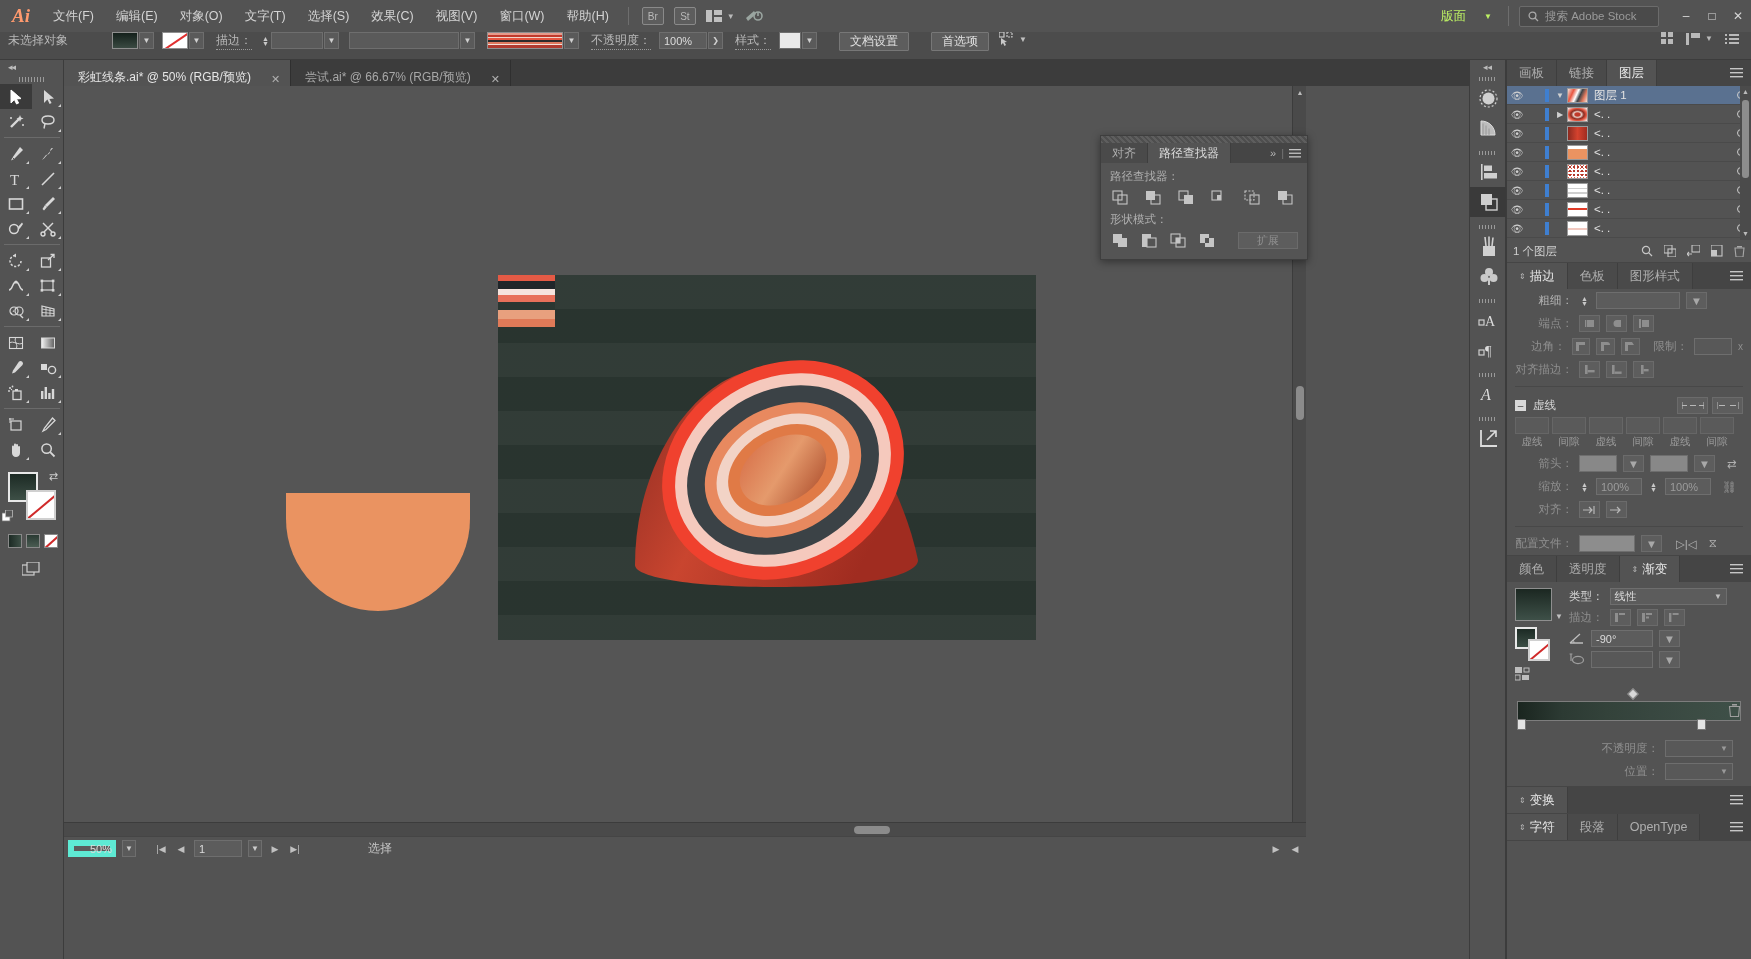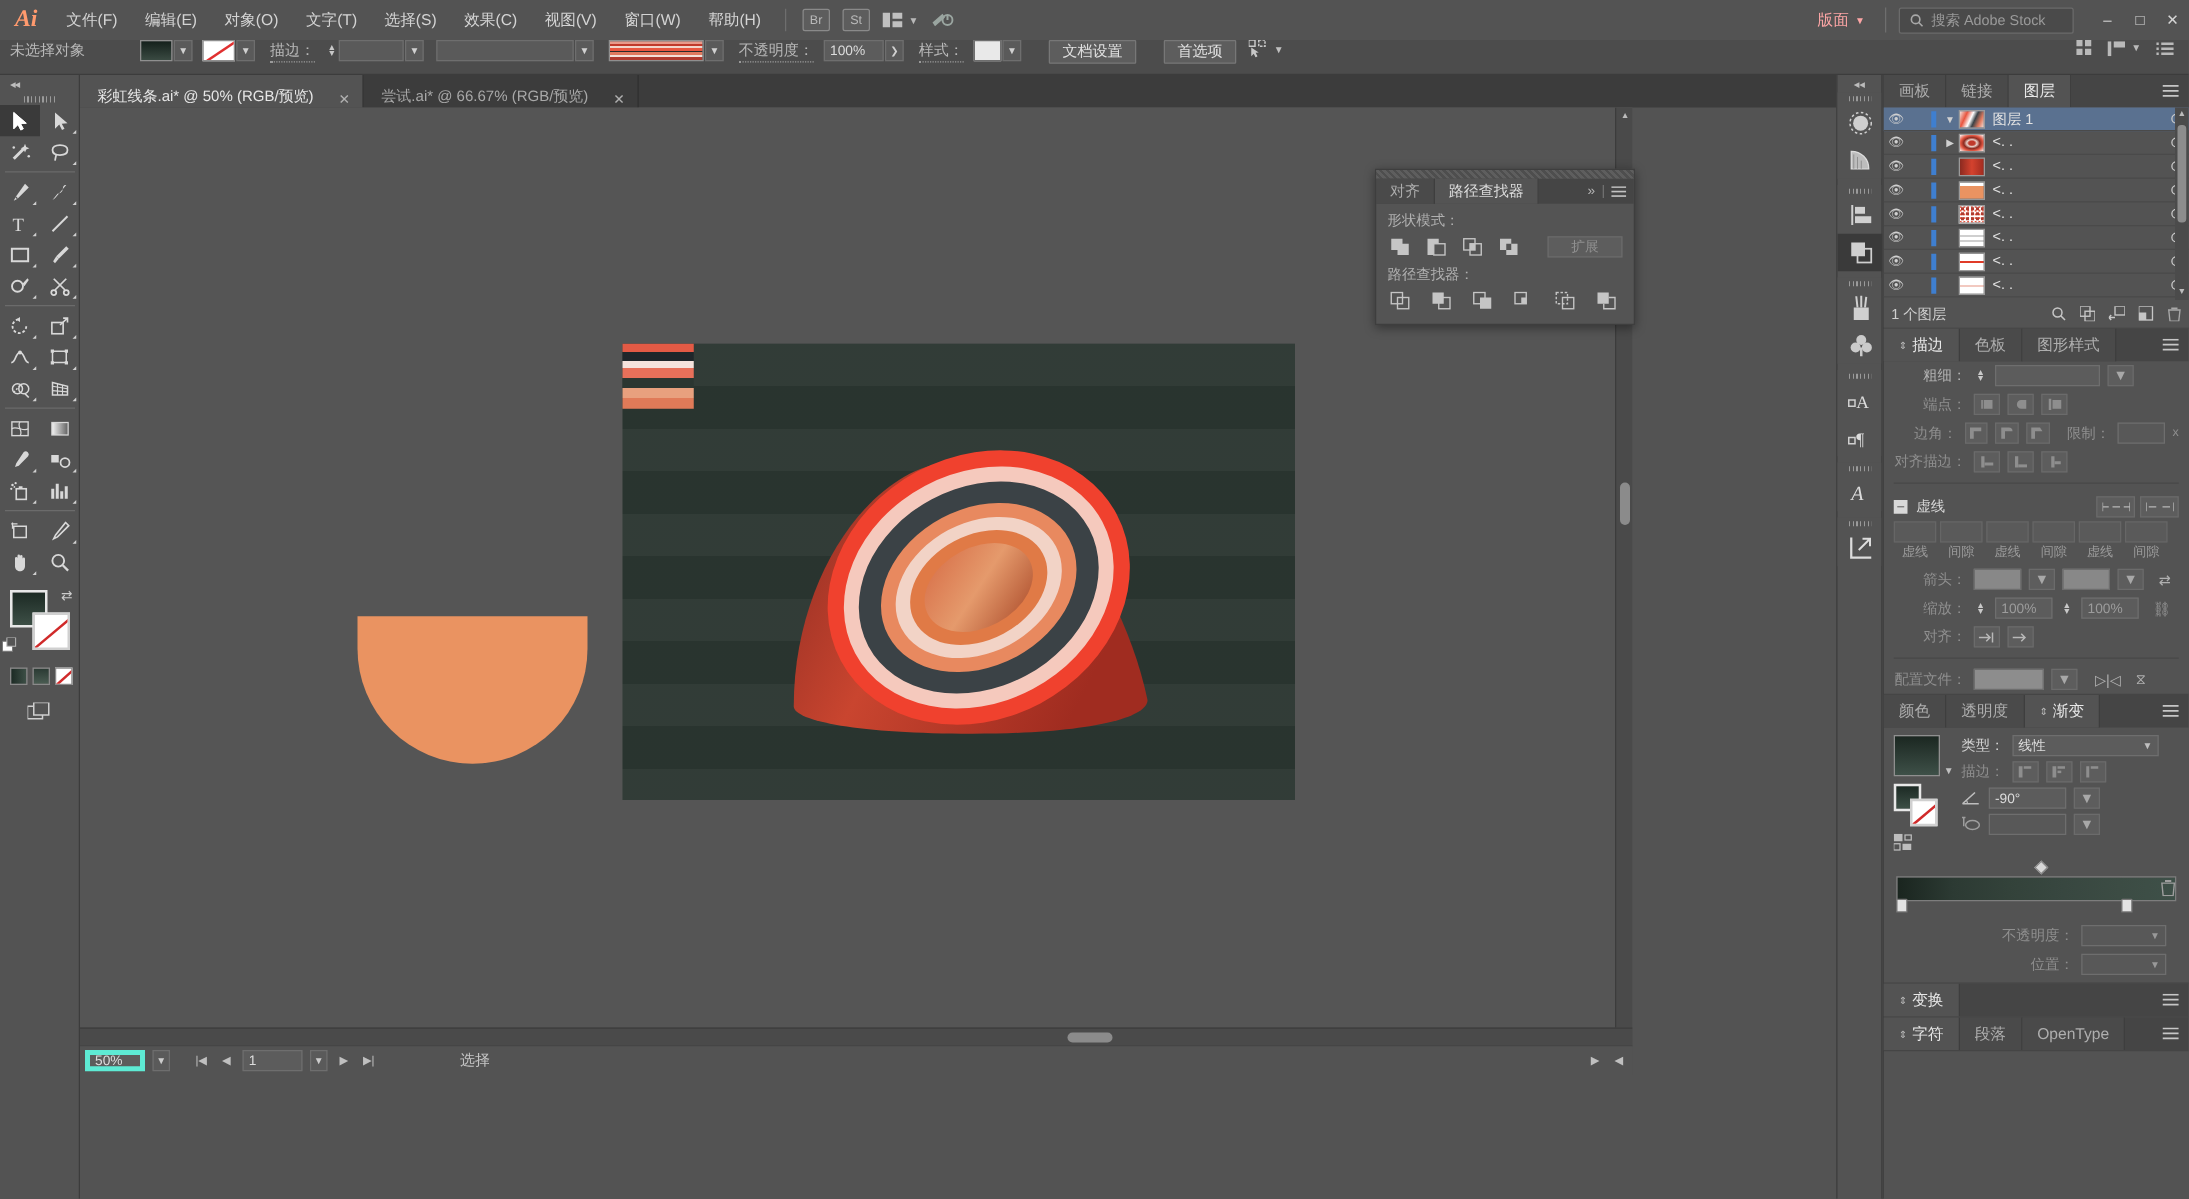--- a/index.html
+++ b/index.html
@@ -28,21 +28,21 @@
     white-space:nowrap; cursor:default;
   }
   .menu-sep { width:1px; height:18px; background:#6e6e6e; margin:0 8px; }
   .mb-icon {
     width:22px; height:18px; border:1px solid #8a8a8a; border-radius:2px;
     color:#b9b9b9; font-size:10px; display:flex; align-items:center; justify-content:center;
     margin:0 5px; background:#5d5d5d;
   }
   .mb-glyph { margin:0 5px; color:#b9b9b9; display:flex; align-items:center; }
   .menu-spacer { flex:1; }
-  .layout-btn { color:#fca5a5; font-size:12.5px; padding:0 6px; display:flex; align-items:center; gap:5px; }
+  .layout-btn { color:#bef264; font-size:12.5px; padding:0 6px; display:flex; align-items:center; gap:18px; }
   .vsep { width:1px; height:20px; background:#6e6e6e; margin:0 10px; }
   .stock-search {
     display:flex; align-items:center; gap:6px; background:#4a4a4a;
     border:1px solid #6b6b6b; border-radius:2px; height:21px; padding:0 8px;
     color:#9a9a9a; font-size:11.5px; min-width:140px;
   }
   .wctl { width:26px; height:32px; display:flex; align-items:center; justify-content:center;
     color:#d6d6d6; font-size:12px; }
 
   
@@ -206,22 +206,22 @@
   }
   .cs-h .thumb { position:absolute; top:3px; left:790px; width:36px; height:8px; background:#8b8b8b; border-radius:4px; }
 
   
   .statusbar {
     position:absolute; left:64px; top:836px; width:1242px; height:24px;
     background:#535353; display:flex; align-items:center; gap:6px; padding:0 4px;
     border-top:1px solid #454545;
   }
   .zoom-field {
-    width:48px; height:17px; background:#5c5c5c; border:4px solid #5eead4;
-    color:#dcdcdc; font-size:11px; display:flex; align-items:center; padding:0 4px;
+    width:48px; height:17px; background:#5c5c5c; border:6px solid #5eead4;
+    color:#dcdcdc; font-size:11px; display:flex; align-items:center; padding:0 16px;
   }
   .mini-drop {
     width:14px; height:17px; background:#5a5a5a; border:1px solid #6e6e6e;
     display:flex; align-items:center; justify-content:center; color:#ccc; font-size:8px;
   }
   .nav-btn { width:14px; height:17px; display:flex; align-items:center; justify-content:center; color:#c0c0c0; font-size:9px; }
   .page-field {
     width:48px; height:17px; background:#5c5c5c; border:1px solid #6e6e6e;
     color:#dcdcdc; font-size:11px; display:flex; align-items:center; padding:0 4px;
   }
@@ -798,51 +798,20 @@
         <span>»</span>
         <span style="color:#777;">|</span>
         <svg width="12" height="9" viewBox="0 0 12 9">
             <rect y="0" width="12" height="1.3" fill="#c2c2c2"></rect>
             <rect y="3.6" width="12" height="1.3" fill="#c2c2c2"></rect>
             <rect y="7.2" width="12" height="1.3" fill="#c2c2c2"></rect>
           </svg>
       </div>
     </div>
     <div class="pf-section">
-      <div class="pf-caption">形状模式：</div>
-      <div class="pf-row">
-        <div class="pf-icon">
-            <svg width="17" height="15" viewBox="0 0 17 15">
-              <path d="M1 1 h9 v4 h5 v9 h-9 v-4 h-5 Z" fill="#c5c5c5"></path>
-            </svg>
-          </div>
-        <div class="pf-icon">
-            <svg width="17" height="15" viewBox="0 0 17 15">
-              <path d="M1 1 h9 v4 h-4 v9 h-5 Z" fill="#c5c5c5"></path>
-              <rect x="6" y="5" width="9" height="9" fill="none" stroke="#c5c5c5" stroke-width="1.1"></rect>
-            </svg>
-          </div>
-        <div class="pf-icon">
-            <svg width="17" height="15" viewBox="0 0 17 15">
-              <rect x="1" y="1" width="9" height="9" fill="none" stroke="#c5c5c5" stroke-width="1.1"></rect>
-              <rect x="6" y="5" width="9" height="9" fill="none" stroke="#c5c5c5" stroke-width="1.1"></rect>
-              <rect x="6" y="5" width="4" height="5" fill="#c5c5c5"></rect>
-            </svg>
-          </div>
-        <div class="pf-icon">
-            <svg width="17" height="15" viewBox="0 0 17 15">
-              <rect x="1" y="1" width="9" height="9" fill="#c5c5c5"></rect>
-              <rect x="6" y="5" width="9" height="9" fill="#c5c5c5"></rect>
-              <rect x="6" y="5" width="4" height="5" fill="#545454"></rect>
-            </svg>
-          </div>
-        <div class="pf-expand">扩展</div>
-      </div>
-    </div>
-    <div class="pf-section">
       <div class="pf-caption">路径查找器：</div>
       <div class="pf-row" style="gap:12px;">
         <div class="pf-icon">
             <svg width="17" height="15" viewBox="0 0 17 15">
               <rect x="1" y="1" width="9" height="9" fill="none" stroke="#c5c5c5" stroke-width="1.1"></rect>
               <rect x="6" y="5" width="9" height="9" fill="none" stroke="#c5c5c5" stroke-width="1.1"></rect>
             </svg>
           </div>
         <div class="pf-icon">
             <svg width="17" height="15" viewBox="0 0 17 15">
@@ -867,20 +836,51 @@
               <rect x="1" y="1" width="9" height="9" fill="none" stroke="#c5c5c5" stroke-width="1.1" stroke-dasharray="2 1.4"></rect>
               <rect x="6" y="5" width="9" height="9" fill="none" stroke="#c5c5c5" stroke-width="1.1"></rect>
             </svg>
           </div>
         <div class="pf-icon">
             <svg width="17" height="15" viewBox="0 0 17 15">
               <rect x="1" y="1" width="9" height="9" fill="#c5c5c5"></rect>
               <path d="M10 5 h5 v9 h-9 v-4" fill="none" stroke="#c5c5c5" stroke-width="1.1"></path>
             </svg>
           </div>
+      </div>
+    </div>
+    <div class="pf-section">
+      <div class="pf-caption">形状模式：</div>
+      <div class="pf-row">
+        <div class="pf-icon">
+            <svg width="17" height="15" viewBox="0 0 17 15">
+              <path d="M1 1 h9 v4 h5 v9 h-9 v-4 h-5 Z" fill="#c5c5c5"></path>
+            </svg>
+          </div>
+        <div class="pf-icon">
+            <svg width="17" height="15" viewBox="0 0 17 15">
+              <path d="M1 1 h9 v4 h-4 v9 h-5 Z" fill="#c5c5c5"></path>
+              <rect x="6" y="5" width="9" height="9" fill="none" stroke="#c5c5c5" stroke-width="1.1"></rect>
+            </svg>
+          </div>
+        <div class="pf-icon">
+            <svg width="17" height="15" viewBox="0 0 17 15">
+              <rect x="1" y="1" width="9" height="9" fill="none" stroke="#c5c5c5" stroke-width="1.1"></rect>
+              <rect x="6" y="5" width="9" height="9" fill="none" stroke="#c5c5c5" stroke-width="1.1"></rect>
+              <rect x="6" y="5" width="4" height="5" fill="#c5c5c5"></rect>
+            </svg>
+          </div>
+        <div class="pf-icon">
+            <svg width="17" height="15" viewBox="0 0 17 15">
+              <rect x="1" y="1" width="9" height="9" fill="#c5c5c5"></rect>
+              <rect x="6" y="5" width="9" height="9" fill="#c5c5c5"></rect>
+              <rect x="6" y="5" width="4" height="5" fill="#545454"></rect>
+            </svg>
+          </div>
+        <div class="pf-expand">扩展</div>
       </div>
     </div>
   </div>
 
   <div class="dockrail">
     <div class="rail-collapse">◂◂</div>
     <div class="rail-group">
       <div class="rail-grip">
           <i></i>
         </div>

